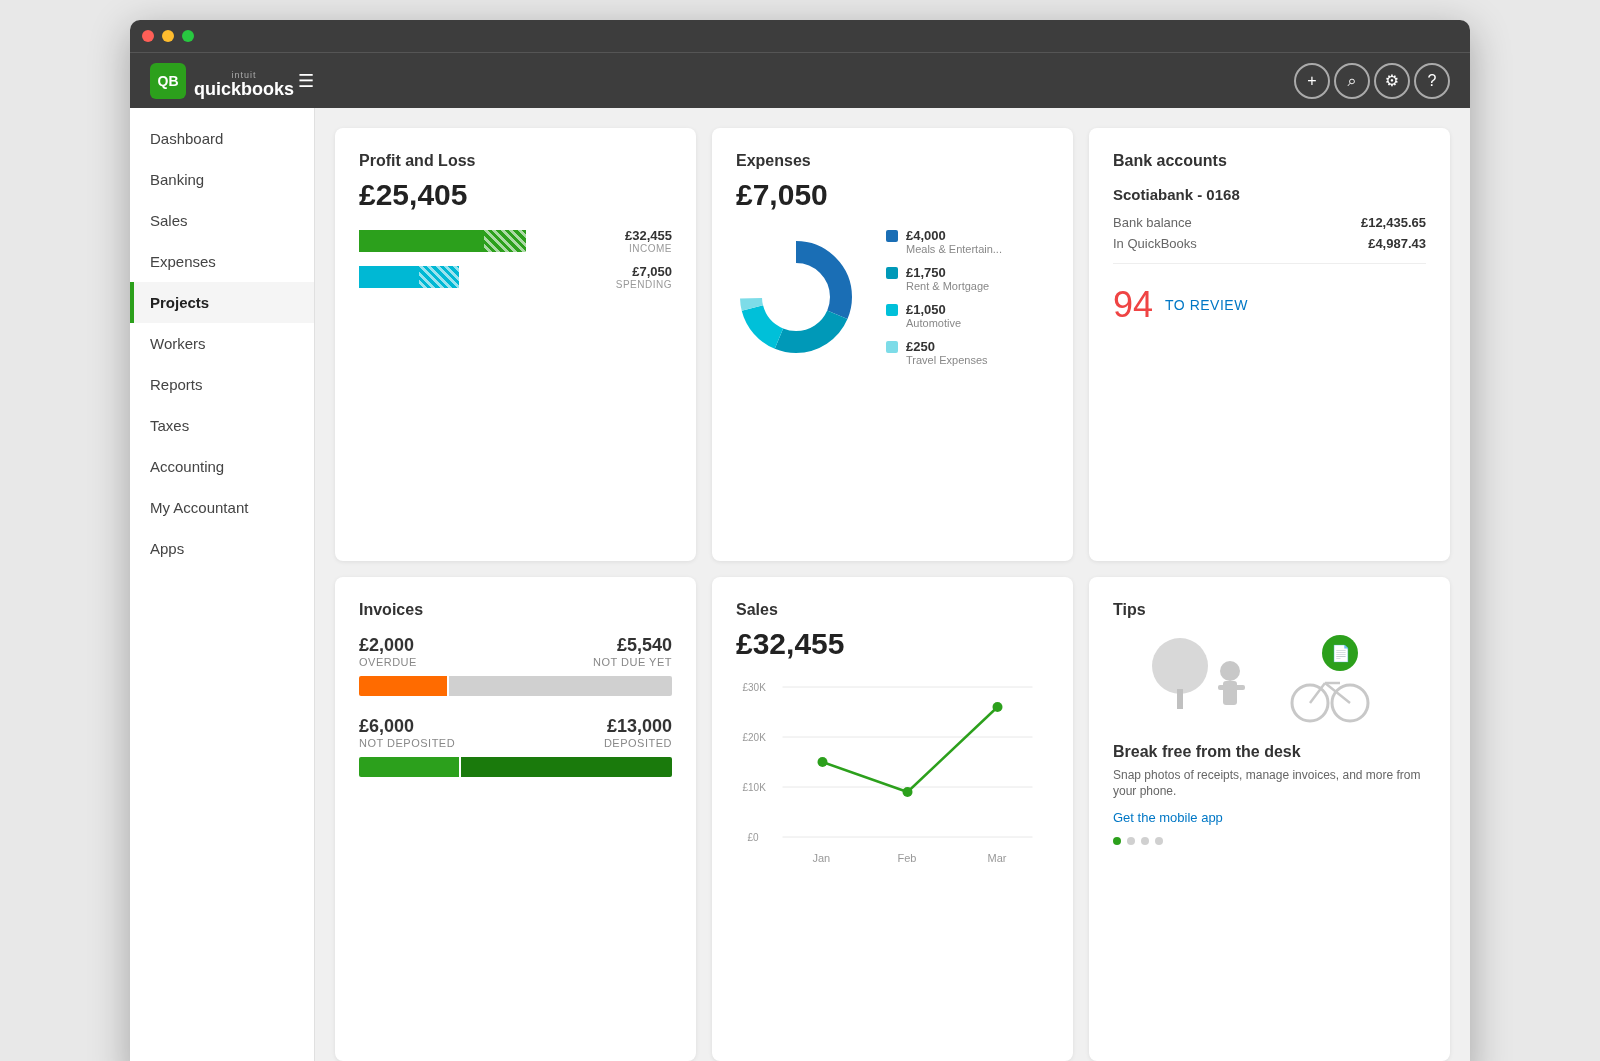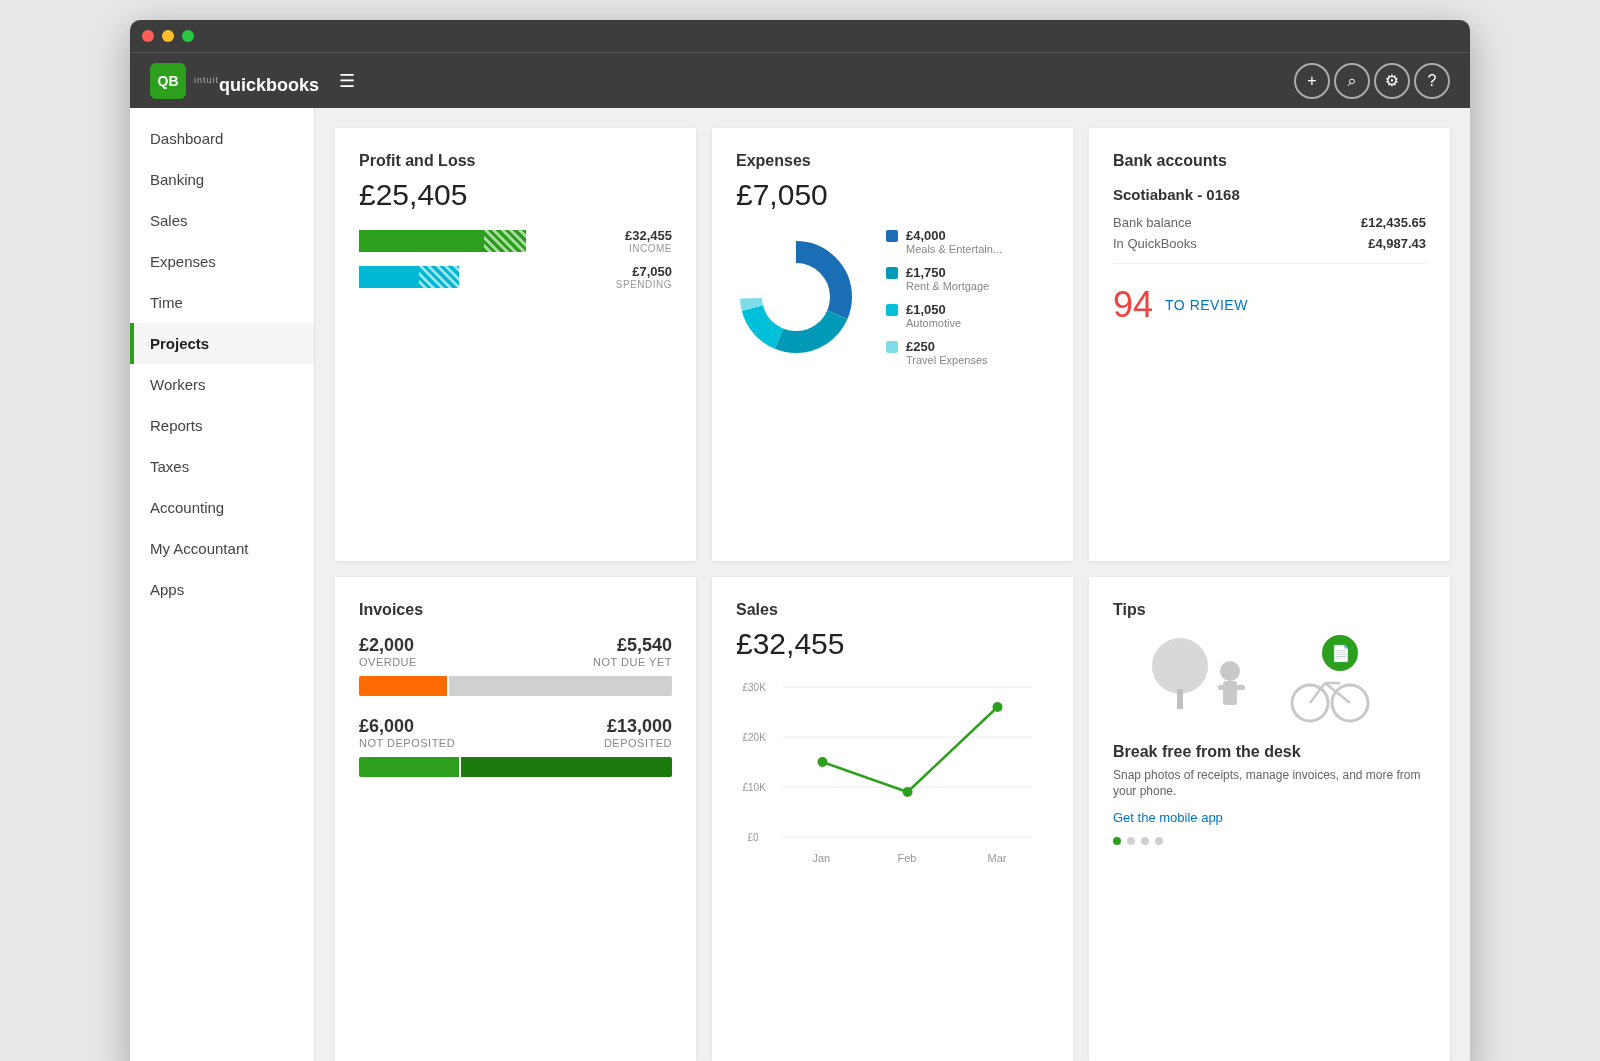--- a/index.html
+++ b/index.html
@@ -41,42 +41,41 @@
       height: 56px;
       display: flex;
       align-items: center;
       justify-content: space-between;
       padding: 0 20px;
       border-top: 1px solid #555;
     }
     .header-left {
       display: flex;
       align-items: center;
-      gap: 16px;
       text-align: center;
     }
     .qb-logo {
       display: flex;
       align-items: center;
       gap: 8px;
     }
     .qb-icon {
       width: 36px; height: 36px;
       background: #2ca01c;
       border-radius: 6px;
       display: flex;
       align-items: center;
       justify-content: center;
       font-weight: bold;
       font-size: 14px;
       color: white;
     }
     .qb-text {
       display: flex;
-      flex-direction: row;
+      flex-direction: column;
       line-height: 1;
       margin-top: 8px;
     }
     .qb-intuit {
       font-size: 9px;
       color: #aaa;
       letter-spacing: 1px;
     }
     .qb-name {
       font-size: 18px;
@@ -141,33 +140,33 @@
     .content {
       flex: 1;
       padding: 20px;
       display: grid;
       grid-template-columns: 1fr 1fr 1fr;
       grid-template-rows: auto auto;
       gap: 16px;
     }
     .card {
       background: white;
-      border-radius: 0;
+      border-radius: 8px;
       padding: 24px;
       box-shadow: 0 1px 4px rgba(0,0,0,0.08);
     }
     .card-title {
       font-size: 16px;
       font-weight: bold;
       color: #333;
       margin-bottom: 8px;
     }
     .card-amount {
       font-size: 30px;
-      font-weight: 400;
+      font-weight: 700;
       color: #222;
       margin-bottom: 16px;
     }
     
     .pnl-bars { margin-top: 12px; }
     .pnl-bar-row {
       display: flex;
       align-items: center;
       margin-bottom: 10px;
       gap: 10px;
@@ -443,21 +442,20 @@
     </div>
   </div>
 
   <div class="main-layout">
 
     <div class="sidebar">
       <div class="sidebar-item">Dashboard</div>
       <div class="sidebar-item">Banking</div>
       <div class="sidebar-item">Sales</div>
       <div class="sidebar-item">Expenses</div>
-      <div class="sidebar-item">Time</div>
       <div class="sidebar-item active">Projects</div>
       <div class="sidebar-item">Workers</div>
       <div class="sidebar-item">Reports</div>
       <div class="sidebar-item">Taxes</div>
       <div class="sidebar-item">Accounting</div>
       <div class="sidebar-item">My Accountant</div>
       <div class="sidebar-item">Apps</div>
     </div>
 
     <div class="content">

